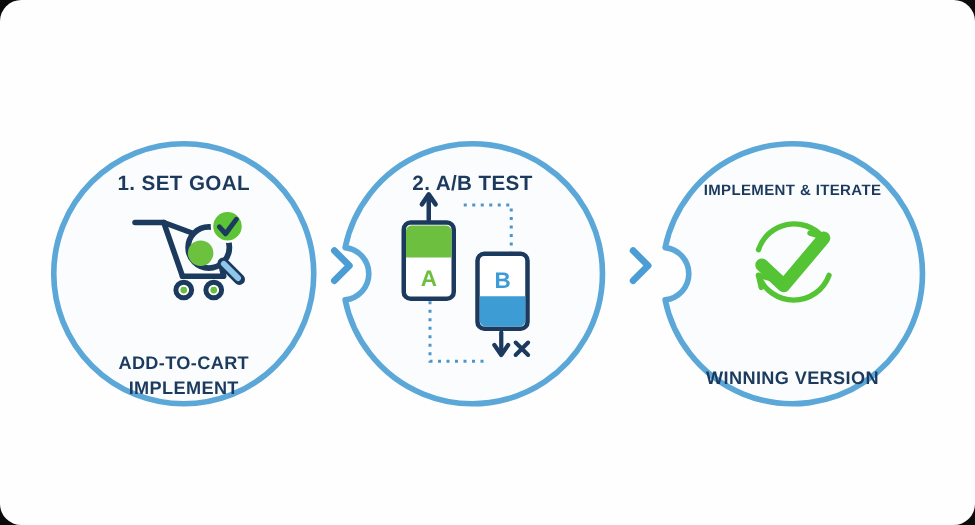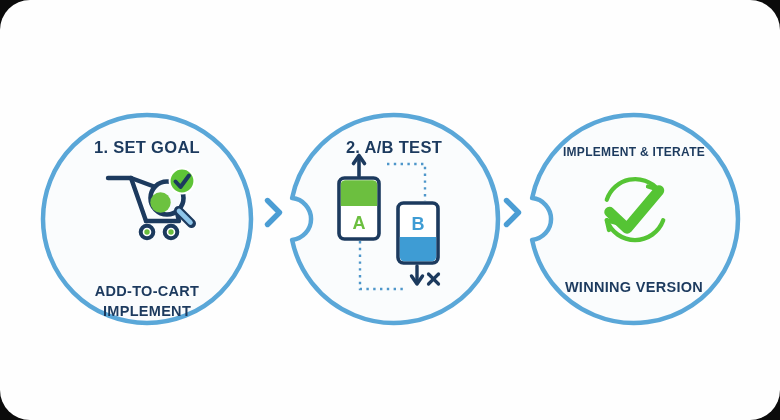--- a/index.html
+++ b/index.html
@@ -5,21 +5,21 @@
   html,body{
     margin:0;padding:0;
     width:780px;height:420px;
     background:#0b0b0b;
     font-family:"Liberation Sans", sans-serif;
   }
   .card{
     position:absolute;left:0;top:0;
     width:780px;height:420px;
     background:#fefefe;
-    border-radius:30px;
+    border-radius:17px;
     overflow:hidden;
   }
   .step{
     position:absolute;width:220px;height:220px;
   }
   .ring{position:absolute;left:0;top:0;}
   .step-title{
     position:absolute;left:0;width:220px;
     text-align:center;
     font-weight:700;
@@ -87,21 +87,21 @@
     <div class="step-caption" style="top:140px">
       <span>ADD-TO-CART</span>
       <span>IMPLEMENT</span>
     </div>
   </div>
 
   <svg class="chevron" style="left:263px;top:196px" width="22" height="33" viewBox="0 0 22 33">
     <polyline points="4.5,4.5 16.5,16.5 4.5,28.5" fill="none" stroke="#4b9dd4" stroke-width="5.4" stroke-linecap="round" stroke-linejoin="round"></polyline>
   </svg>
 
-  <div class="step" style="left:284px;top:109px">
+  <div class="step" style="left:268px;top:109px">
     <svg class="ring" width="220" height="220" viewBox="-110 -110 220 220">
       <path d="M -101.9 -20.9 A 104 104 0 1 1 -101.9 20.9 A 21 21 0 0 0 -101.9 -20.9 Z" fill="#fafcfd" stroke="#5aa7d8" stroke-width="4.5" stroke-linejoin="round"></path>
     </svg>
     <div class="step-title" style="top:29px">2. A/B TEST</div>
 
     <svg class="icon-abs" style="left:46px;top:37px" width="120" height="150" viewBox="0 0 120 150">
 
       <g stroke="#4e96ca" stroke-width="2.4" fill="none" stroke-dasharray="2.4 4.4">
         <path d="M57 18 H95 V55"></path>
         <path d="M30 95 V143 H76"></path>
@@ -150,18 +150,18 @@
       <g stroke="#55c434" stroke-width="4.3" stroke-linecap="round" fill="none">
         <path d="M11.8 30.7 A 30 30 0 0 1 63 20.5"></path>
         <path d="M63 20.5 l-10 -3 M63 20.5 l-3.5 9.5"></path>
         <path d="M68.2 51.3 A 30 30 0 0 1 11.8 51.3"></path>
         <path d="M11.8 51.3 l10 2.7 M11.8 51.3 l2.2 9.7"></path>
       </g>
 
       <path d="M14.5 43 L32 59.5 L64 21.5" fill="none" stroke="#55c434" stroke-width="10.5" stroke-linecap="round" stroke-linejoin="round"></path>
     </svg>
 
-    <div class="step-caption" style="top:136px">
+    <div class="step-caption" style="top:152px">
       <span>WINNING VERSION</span>
     </div>
   </div>
 
 </div>
 
 </body></html>

